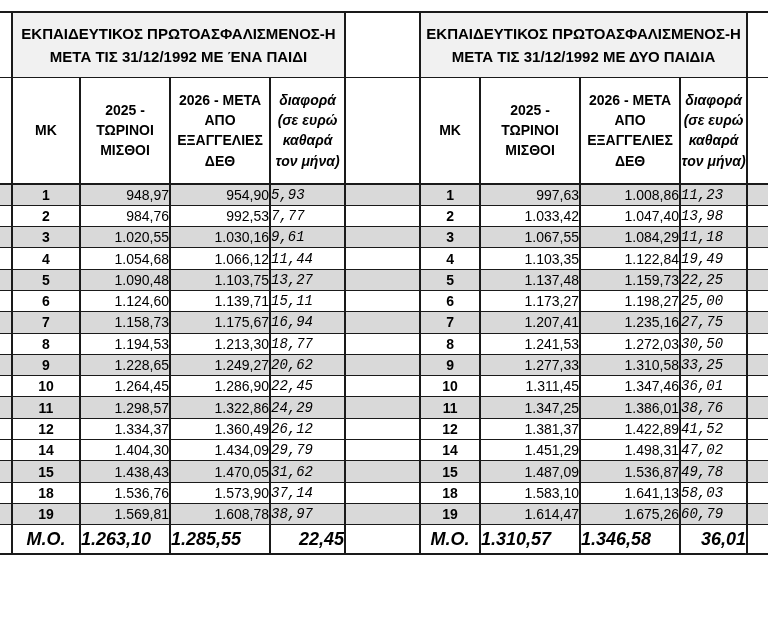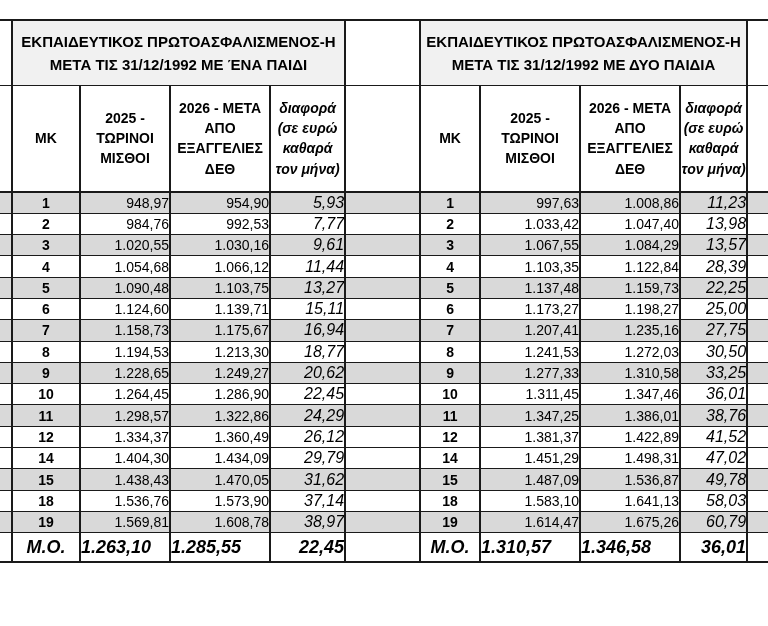--- a/index.html
+++ b/index.html
@@ -7,21 +7,21 @@
     margin: 0;
     padding: 0;
     background: #ffffff;
     width: 768px;
     height: 626px;
     overflow: hidden;
     font-family: "Liberation Sans", sans-serif;
   }
   .sheet {
     width: 620px;
-    padding-top: 19px;
+    padding-top: 11px;
   }
   table.grid {
     border-collapse: collapse;
     table-layout: fixed;
     width: 768px;
   }
   table.grid td {
     padding: 0;
     vertical-align: middle;
     overflow: hidden;
@@ -67,25 +67,26 @@
     font-size: 14px;
     text-align: center;
   }
   td.val {
     font-size: 14px;
     color: #262626;
     text-align: right;
     padding-right: 8px;
   }
   td.diff {
-    font-size: 16px;
+    font-size: 14px;
     color: #262626;
     font-style: italic;
-    text-align: right;
+    text-align: left;
     padding-right: 6px;
+    font-family: Liberation Mono, monospace;
   }
   tr.summary-row td { background: #ffffff; }
   td.sum-label {
     font-weight: bold;
     font-style: italic;
     font-size: 18px;
     text-align: center;
   }
   td.sum-val {
     font-weight: bold;
@@ -172,34 +173,34 @@
         <tr class="data-row odd">
           <td class="sliver"></td>
           <td class="mk lb">3</td>
           <td class="val lb">1.020,55</td>
           <td class="val lb">1.030,16</td>
           <td class="diff lb rb">9,61</td>
           <td class="gap"></td>
           <td class="mk lb">3</td>
           <td class="val lb">1.067,55</td>
           <td class="val lb">1.084,29</td>
-          <td class="diff lb rb">13,57</td>
+          <td class="diff lb rb">11,18</td>
           <td class="sliver"></td>
         </tr>
         <tr class="data-row even">
           <td class="sliver"></td>
           <td class="mk lb">4</td>
           <td class="val lb">1.054,68</td>
           <td class="val lb">1.066,12</td>
           <td class="diff lb rb">11,44</td>
           <td class="gap"></td>
           <td class="mk lb">4</td>
           <td class="val lb">1.103,35</td>
           <td class="val lb">1.122,84</td>
-          <td class="diff lb rb">28,39</td>
+          <td class="diff lb rb">19,49</td>
           <td class="sliver"></td>
         </tr>
         <tr class="data-row odd">
           <td class="sliver"></td>
           <td class="mk lb">5</td>
           <td class="val lb">1.090,48</td>
           <td class="val lb">1.103,75</td>
           <td class="diff lb rb">13,27</td>
           <td class="gap"></td>
           <td class="mk lb">5</td>

